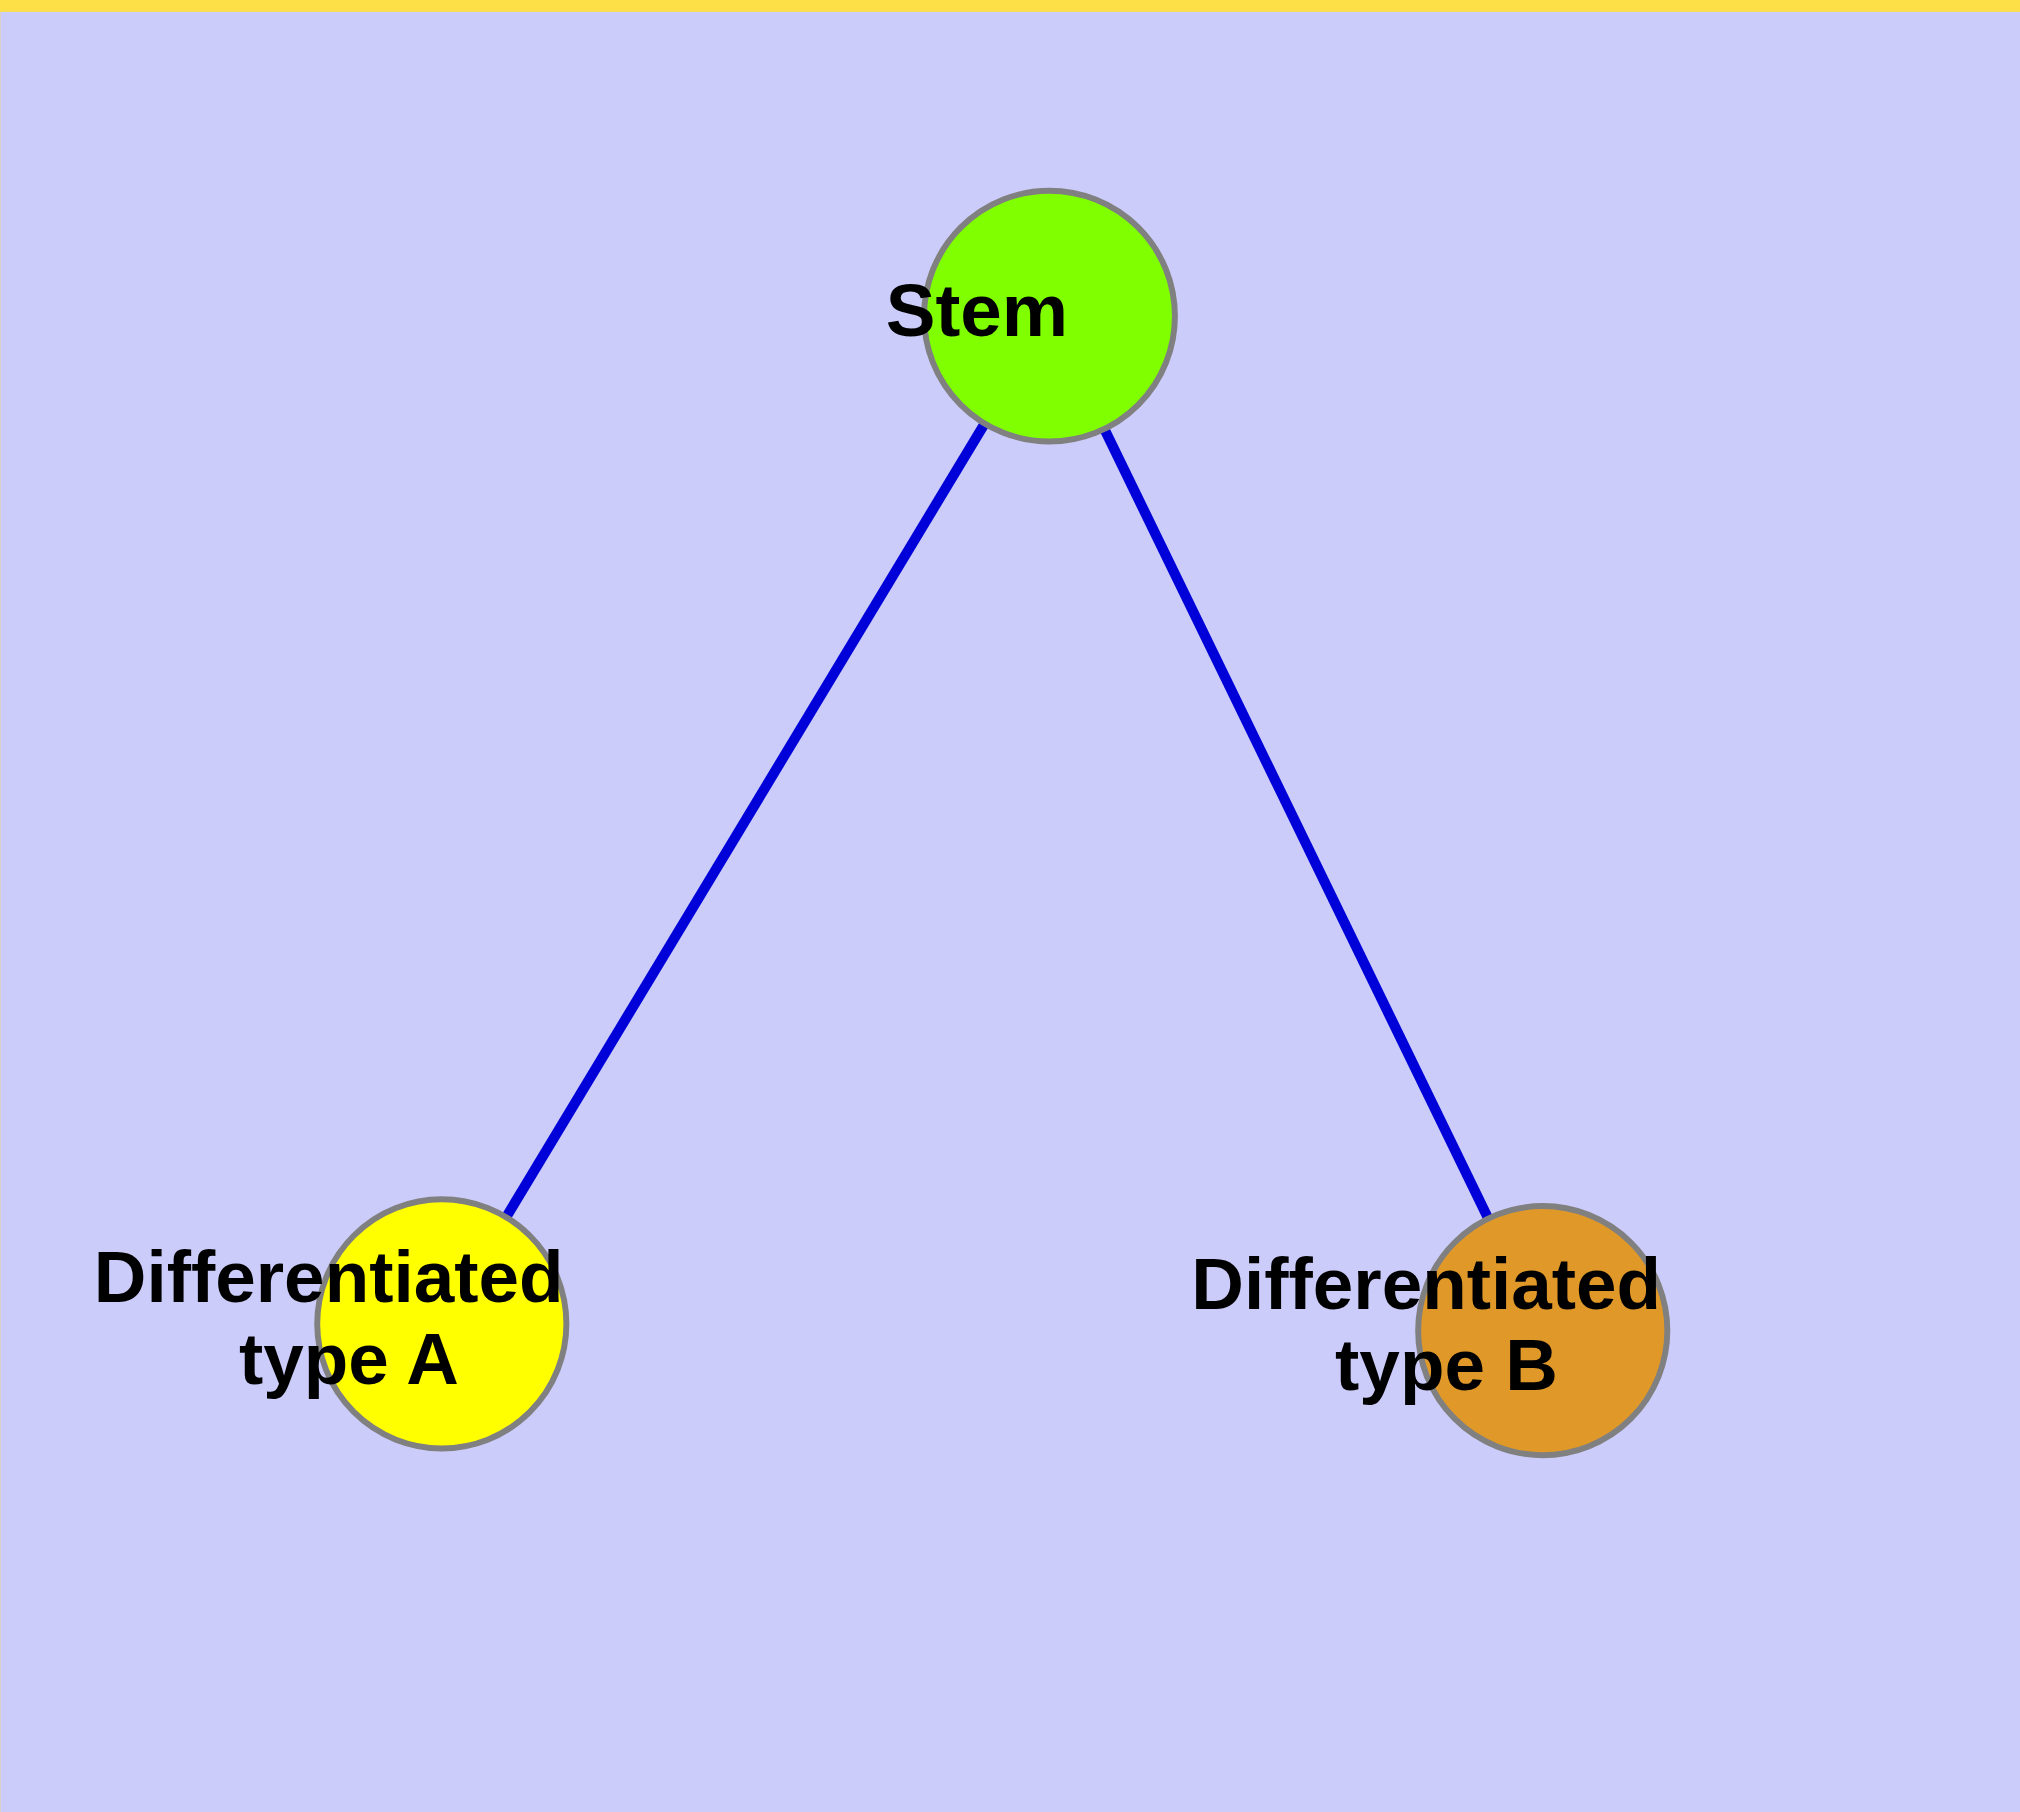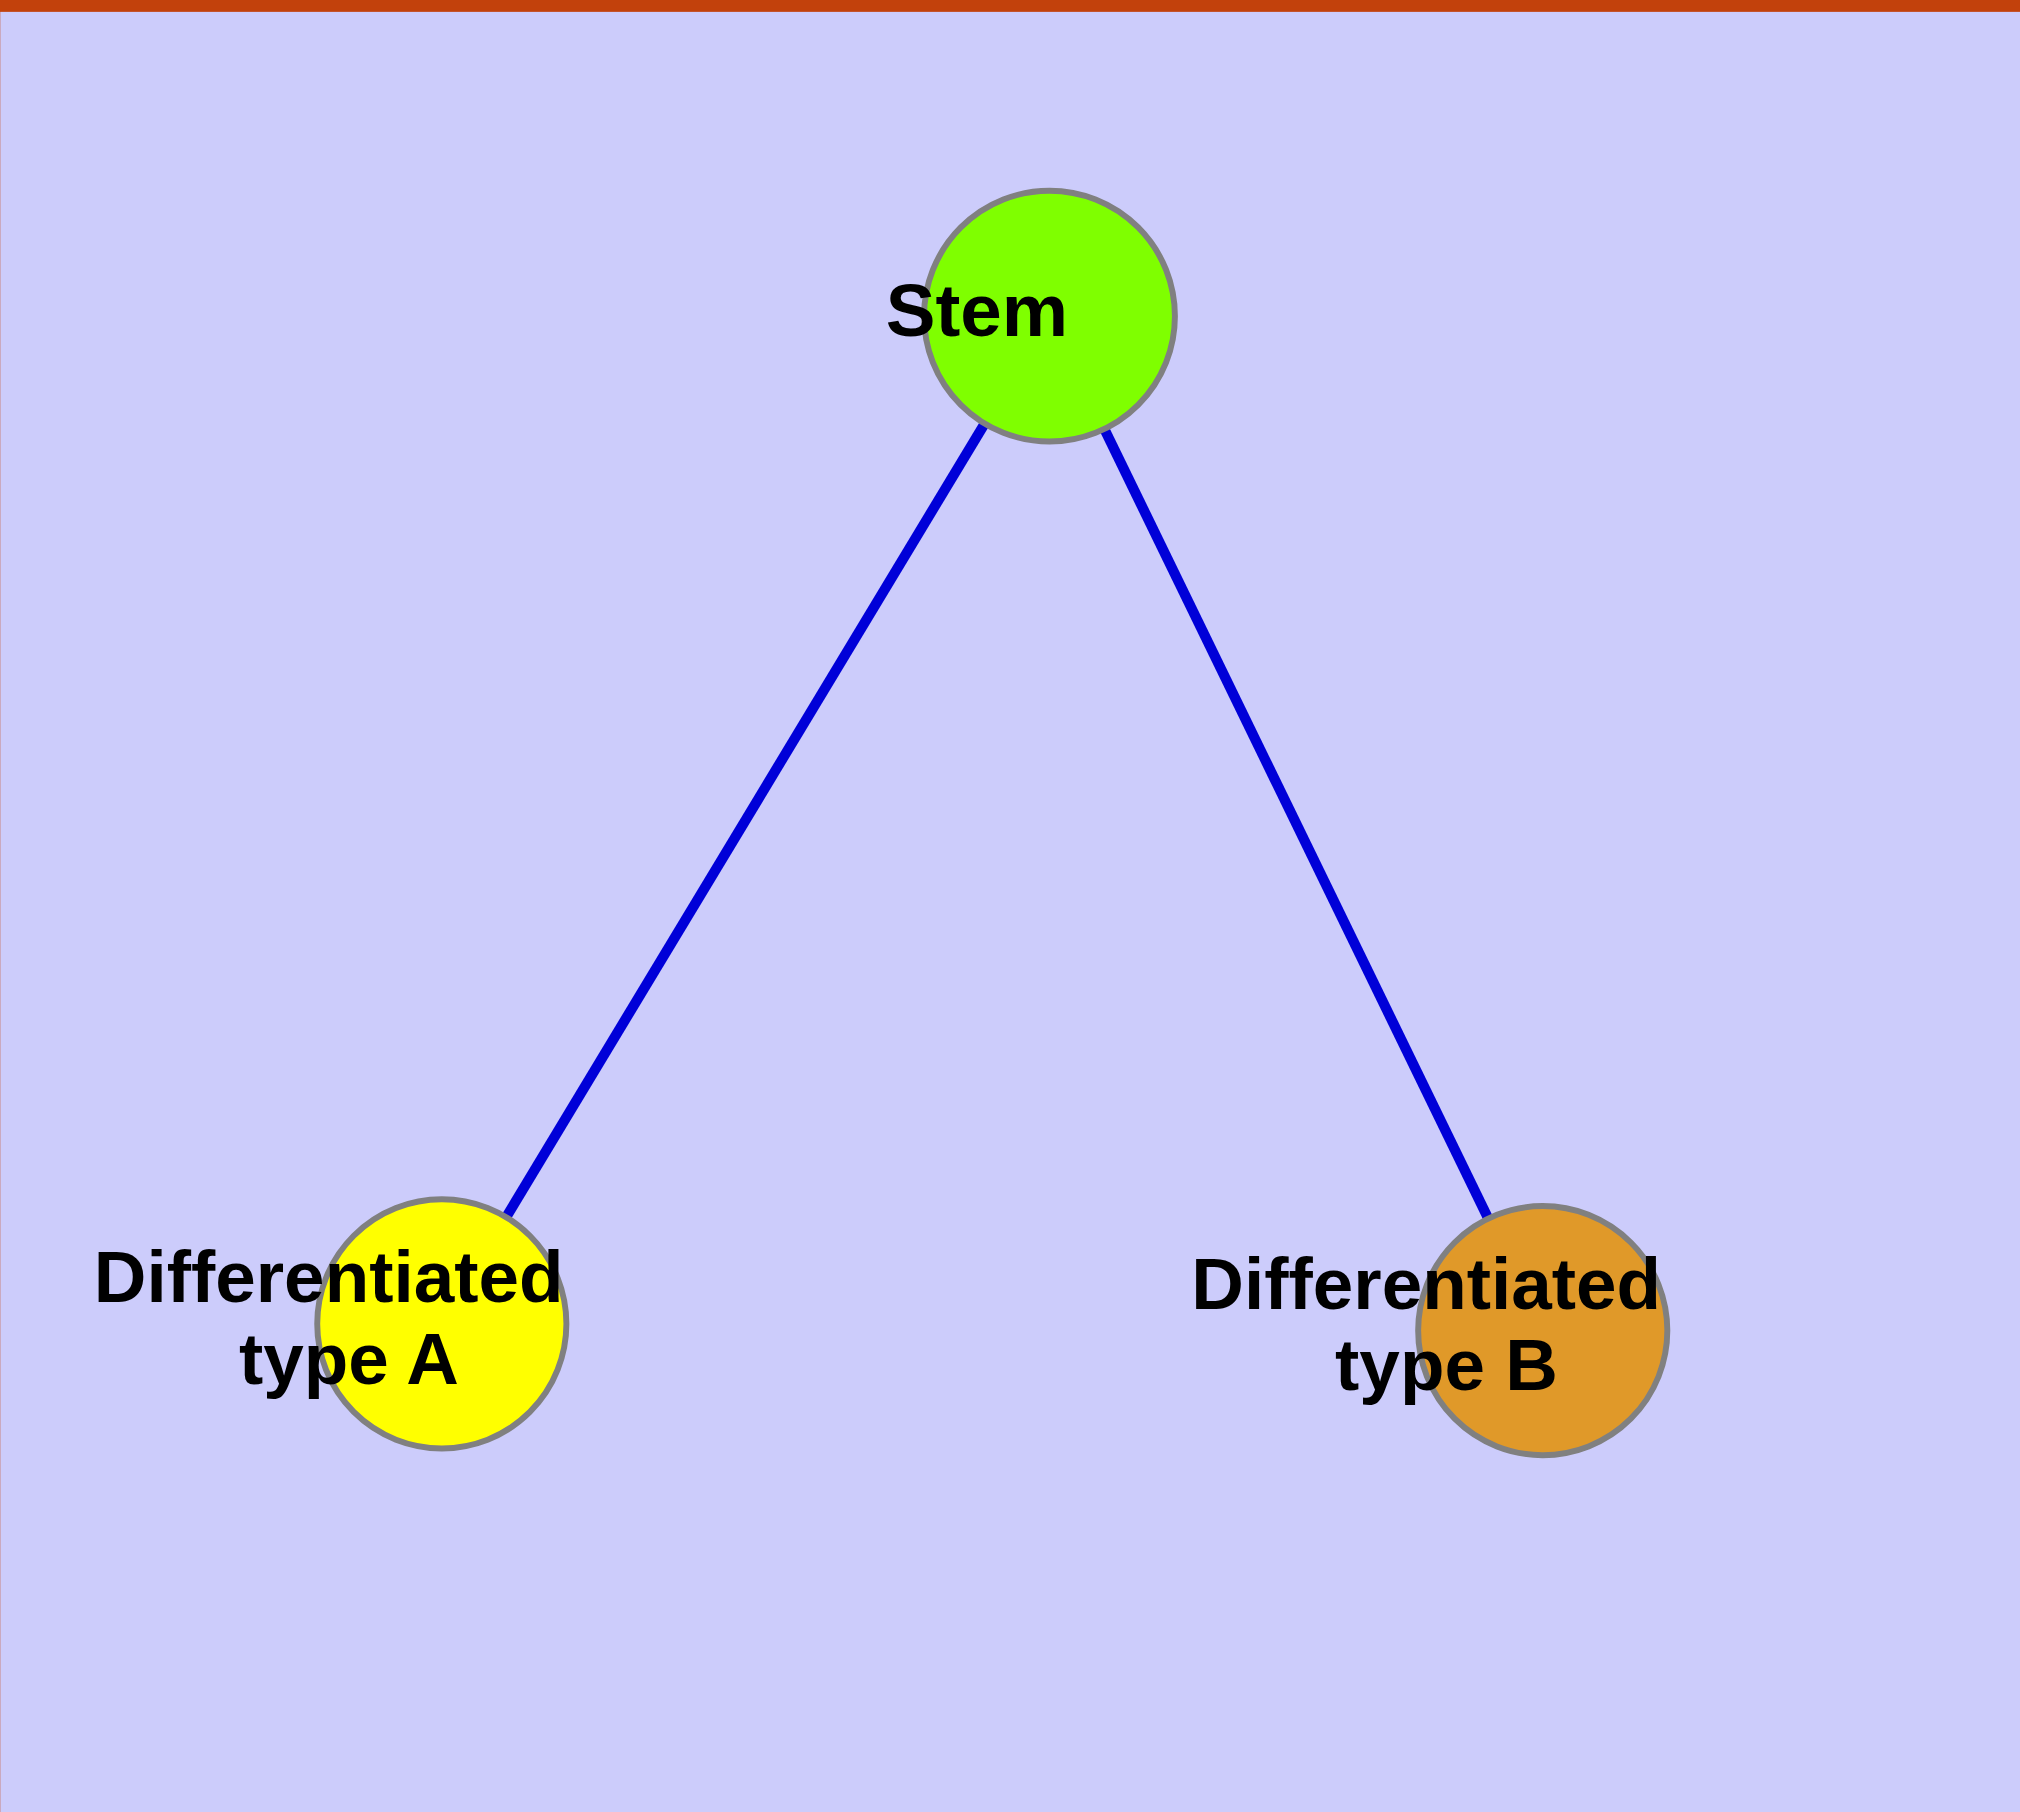--- a/index.html
+++ b/index.html
@@ -33,21 +33,21 @@
     font-weight: bold;
     fill: #000000;
     text-anchor: middle;
     dominant-baseline: middle;
     white-space: pre;
   }
 </style>
 </head>
 <body style="width: 2021px; height: 1812px;">
 
-<div id="diagram-root" style="width: 2021px; height: 1812px; background: #c2410c;">
+<div id="diagram-root" style="width: 2021px; height: 1812px; background: #fde047;">
   <svg id="graph-svg" viewBox="0 0 2384 2138" xmlns="http://www.w3.org/2000/svg" style="width: 2021px; height: 1812px;">
 
     <rect id="bg-rect" x="0" y="14" width="2384" height="2124" fill="#ccccfb"></rect>
 
     <g id="edges-layer">
       <line id="edge-stem-a" x1="1238" y1="373" x2="521" y2="1562" stroke="#0000d8" stroke-width="12" stroke-linecap="butt"></line>
       <line id="edge-stem-b" x1="1238" y1="373" x2="1820" y2="1570" stroke="#0000d8" stroke-width="12" stroke-linecap="butt"></line>
     </g>
 
     <g id="nodes-layer">

